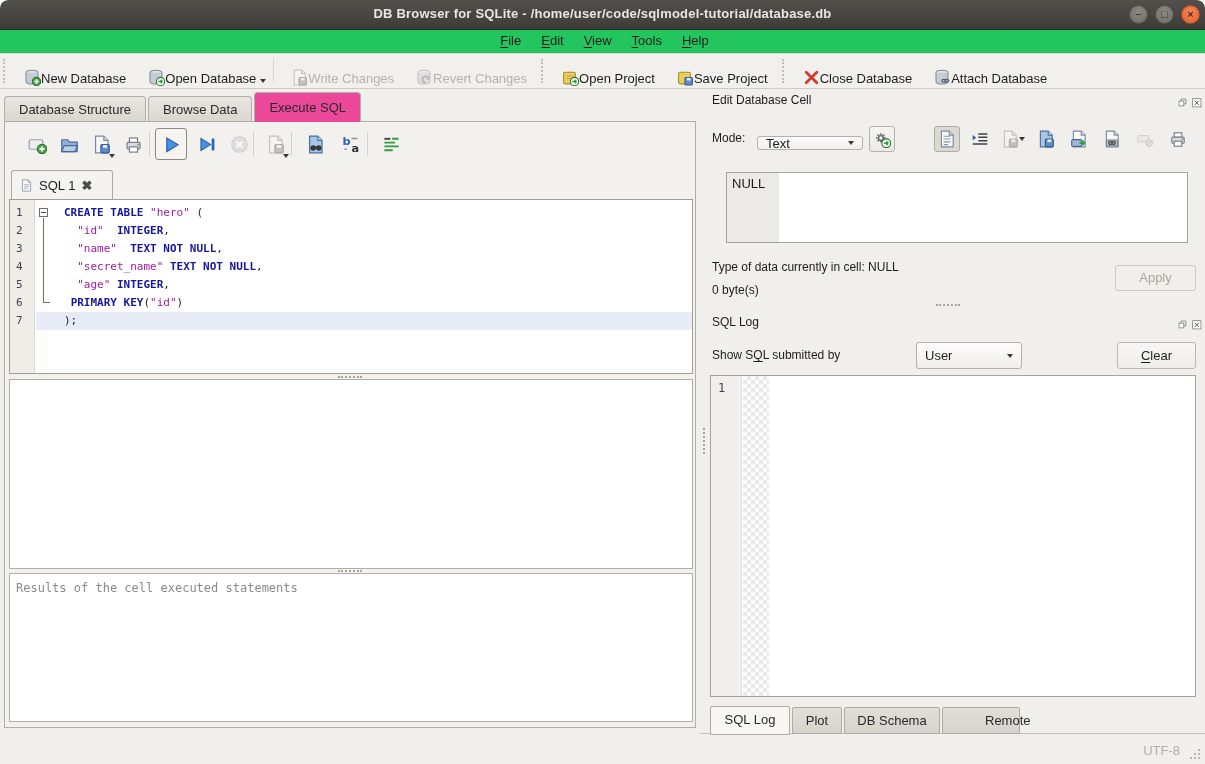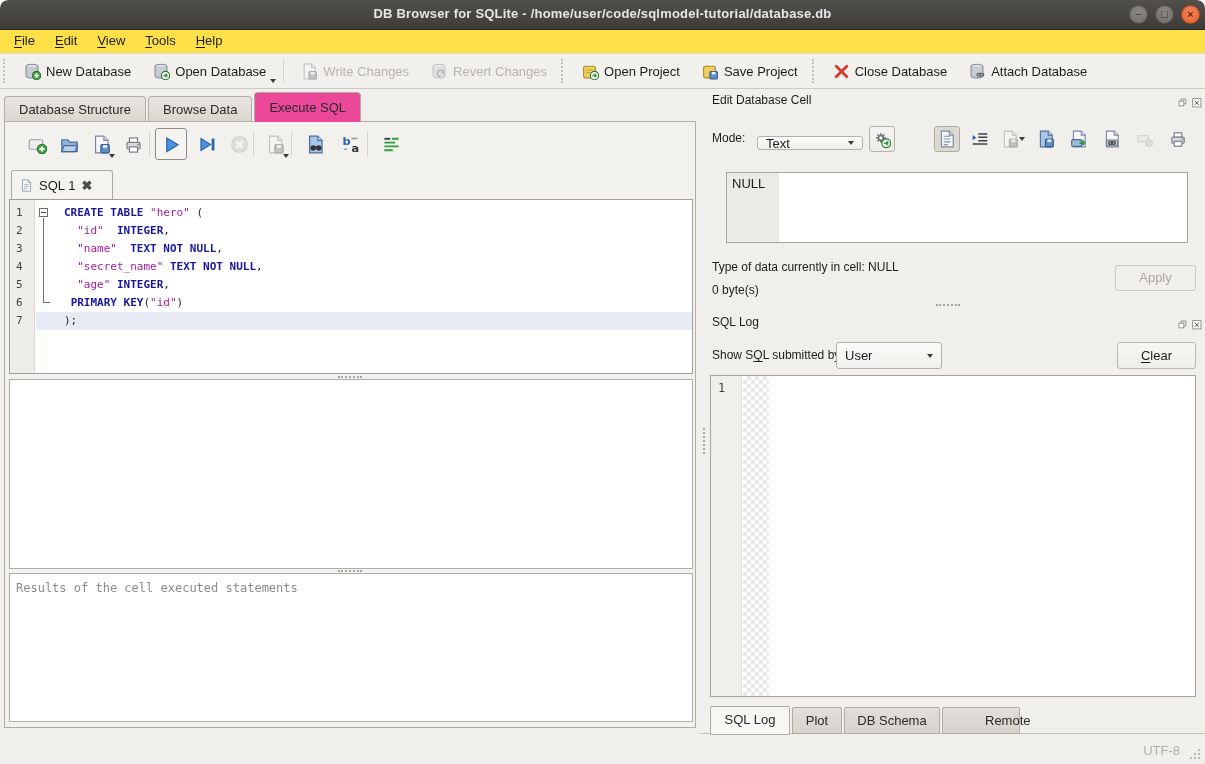--- a/index.html
+++ b/index.html
@@ -10,29 +10,29 @@
   .titlebar { position:absolute; left:0; top:0; width:100%; height:30px;
     background:linear-gradient(#52504b,#3d3c38); border-bottom:1px solid #2a2925; border-radius:8px 8px 0 0; }
   .titlebar .title { position:absolute; left:0; right:0; top:6px; text-align:center;
     color:#e8e6e3; font-size:13px; font-weight:bold; letter-spacing:.2px; }
   .win-controls { position:absolute; right:5px; top:5px; display:flex; gap:7px; }
   .winbtn { width:19px; height:19px; border-radius:50%; background:radial-gradient(circle at 50% 35%,#8d8a84,#6e6b66);
     border:1px solid #55534e; color:#2f2e2a; font-size:11px; line-height:17px; text-align:center; cursor:default; }
   .winbtn.close { background:radial-gradient(circle at 50% 35%,#f2855c,#e55e2b); border-color:#b34a20; color:#6b2410; font-weight:bold; }
 
   
-  .menubar { position:absolute; left:0; top:30px; width:100%; height:24px; background:#fde047; border-bottom:1px solid #dcd8d1; display:flex; padding-left:4px; }
+  .menubar { position:absolute; left:0; top:30px; width:100%; height:24px; background:#22c55e; border-bottom:1px solid #dcd8d1; display:flex; padding-left:4px;justify-content:center; }
   .menu-item { padding:3px 10px 0 10px; font-size:13px; color:#1d1d1d; height:24px; }
   .menu-item u { text-decoration:underline; text-underline-offset:2px; }
 
   
   .toolbar { position:absolute; left:0; top:54px; width:100%; height:35px; background:#f2f0ed; border-bottom:1px solid #cfcac2; display:flex; align-items:center; }
   .tb-handle { width:5px; height:24px; border-left:2px dotted #c3beb6; margin:0 5px 0 3px; }
   .tb-sep { width:1px; height:24px; background:#d8d3cc; margin:0 6px; }
-  .tb-item { display:flex; align-items:center; gap:5px; padding:0 11px; font-size:13px; color:#1d1d1d; height:30px; position:relative; }
+  .tb-item { display:flex; align-items:flex-end; padding:0 11px; font-size:13px; color:#1d1d1d; height:30px; position:relative; }
   .tb-item.disabled { color:#b7b2ab; }
   .tb-item.disabled svg { filter:grayscale(1) opacity(.45); }
   .tb-item svg { width:17px; height:17px; }
   .caret { width:0; height:0; border-left:3.5px solid transparent; border-right:3.5px solid transparent; border-top:4px solid #3c3a36; }
   .tb-item .split-caret { position:absolute; right:1px; bottom:3px; }
 
   
   .maintabs { position:absolute; left:4px; top:90px; height:32px; display:flex; align-items:flex-end; }
   .mtab { font-size:13px; color:#2a2a2a; padding:5px 14px 6px 14px; background:linear-gradient(#e9e6e1,#d9d5cf);
     border:1px solid #b2ada5; border-bottom:none; border-radius:4px 4px 0 0; margin-right:2px; height:26px; }
@@ -476,21 +476,21 @@
           <rect x="1.5" y="4.5" width="7" height="7" fill="#fdfdfc" stroke="#6f6b64"></rect>
           <path d="M4.5 4.5v-3h7v7h-3" fill="none" stroke="#6f6b64"></path>
         </svg></span>
       <span><svg viewBox="0 0 16 16">
           <rect x="1" y="1" width="12" height="12" fill="#fdfdfc" stroke="#6f6b64"></rect>
           <path d="M4 4l6 6M10 4l-6 6" stroke="#55524c" stroke-width="1.4"></path>
         </svg></span>
     </div>
 
   <div class="dock-title" style="left:712px;top:348px" id="log-filter-label">Show S<u>Q</u>L submitted by</div>
-  <div class="combo" style="left:836px;top:342px;width:106px;height:27px">
+  <div class="combo" style="left:916px;top:342px;width:106px;height:27px">
     <span>User</span>
     <span class="caret"></span>
   </div>
   <div class="btn" style="left:1117px;top:342px;width:79px;height:27px;padding-top:5px" id="clear-btn"><u>C</u>lear</div>
 
   <div class="log-pane">
     <div class="num">1</div>
     <div class="checker"></div>
   </div>
 

